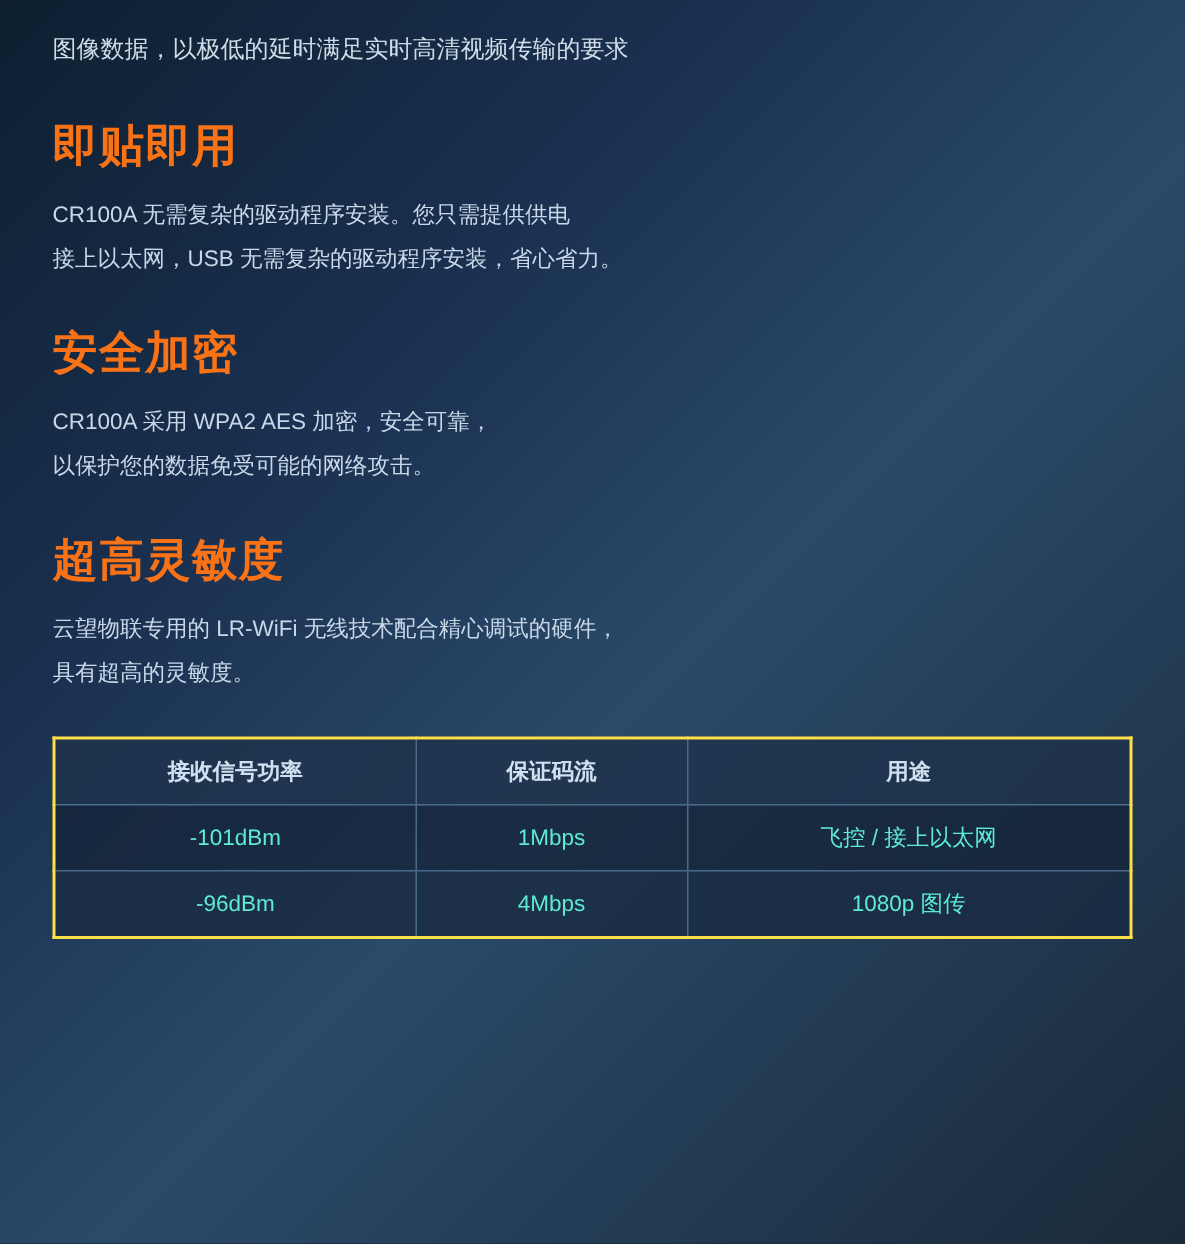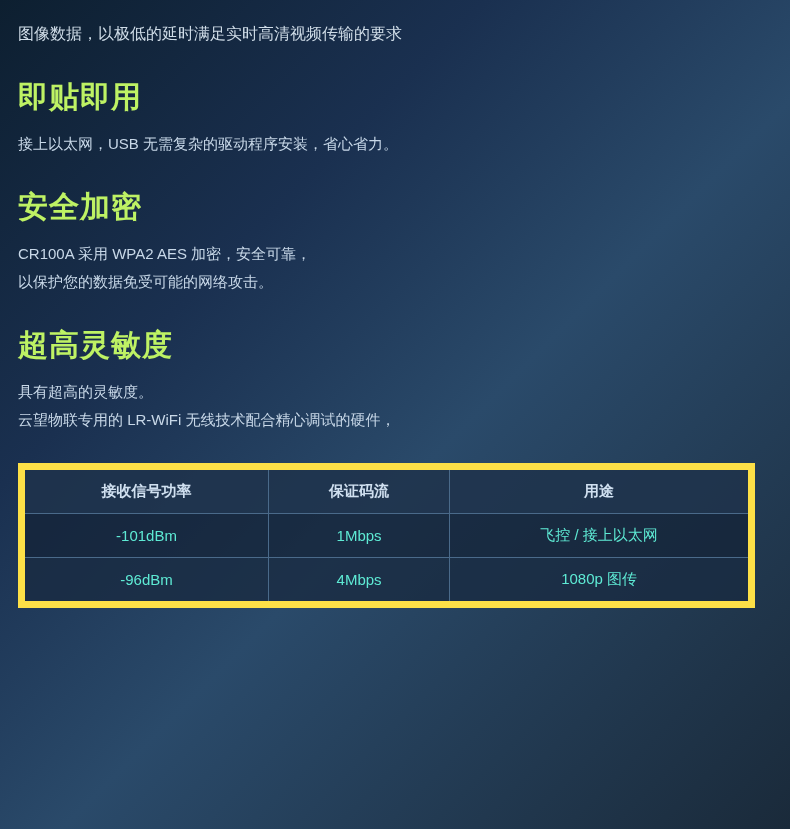--- a/index.html
+++ b/index.html
@@ -24,56 +24,56 @@
       left: 0;
       width: 100%;
       height: 100%;
       background: linear-gradient(135deg, #0d1f30 0%, #1a3050 30%, #2a4a6a 55%, #1a2a3a 100%);
       z-index: 0;
     }
 
     .content-wrapper {
       position: relative;
       z-index: 1;
-      padding: 20px 35px 30px 18px;
+      padding: 20px 35px 30px 35px;
     }
 
     .intro-text {
       font-size: 16px;
       color: #d0dde8;
       line-height: 1.7;
       margin-bottom: 30px;
     }
 
     .section {
       margin-bottom: 28px;
     }
 
     .section-title {
       font-size: 30px;
       font-weight: 700;
-      color: #bef264;
+      color: #f97316;
       margin-bottom: 12px;
       letter-spacing: 1px;
     }
 
     .section-body {
       font-size: 15px;
       color: #c8d8e8;
       line-height: 1.9;
     }
 
     .table-section {
       margin-top: 25px;
     }
 
     .data-table {
       width: 100%;
       border-collapse: collapse;
-      border: 7px solid #fde047;
+      border: 2px solid #fde047;
     }
 
     .data-table th, .data-table td {
       border: 1px solid #4a6a8a;
       padding: 12px 15px;
       text-align: center;
       font-size: 15px;
     }
 
     .data-table thead th {
@@ -99,37 +99,38 @@
 
 <div class="background-overlay"></div>
 
 <div class="content-wrapper">
 
   <p class="intro-text">图像数据，以极低的延时满足实时高清视频传输的要求</p>
 
   <div class="section">
     <h2 class="section-title">即贴即用</h2>
     <div class="section-body">
+      <p>CR100A 无需复杂的驱动程序安装。您只需提供供电</p>
       <p>接上以太网，USB 无需复杂的驱动程序安装，省心省力。</p>
     </div>
   </div>
 
   <div class="section">
     <h2 class="section-title">安全加密</h2>
     <div class="section-body">
       <p>CR100A 采用 WPA2 AES 加密，安全可靠，</p>
       <p>以保护您的数据免受可能的网络攻击。</p>
     </div>
   </div>
 
   <div class="section">
     <h2 class="section-title">超高灵敏度</h2>
     <div class="section-body">
+      <p>云望物联专用的 LR-WiFi 无线技术配合精心调试的硬件，</p>
       <p>具有超高的灵敏度。</p>
-      <p>云望物联专用的 LR-WiFi 无线技术配合精心调试的硬件，</p>
     </div>
   </div>
 
   <div class="table-section">
     <table class="data-table">
       <thead>
         <tr>
           <th>接收信号功率</th>
           <th>保证码流</th>
           <th>用途</th>

